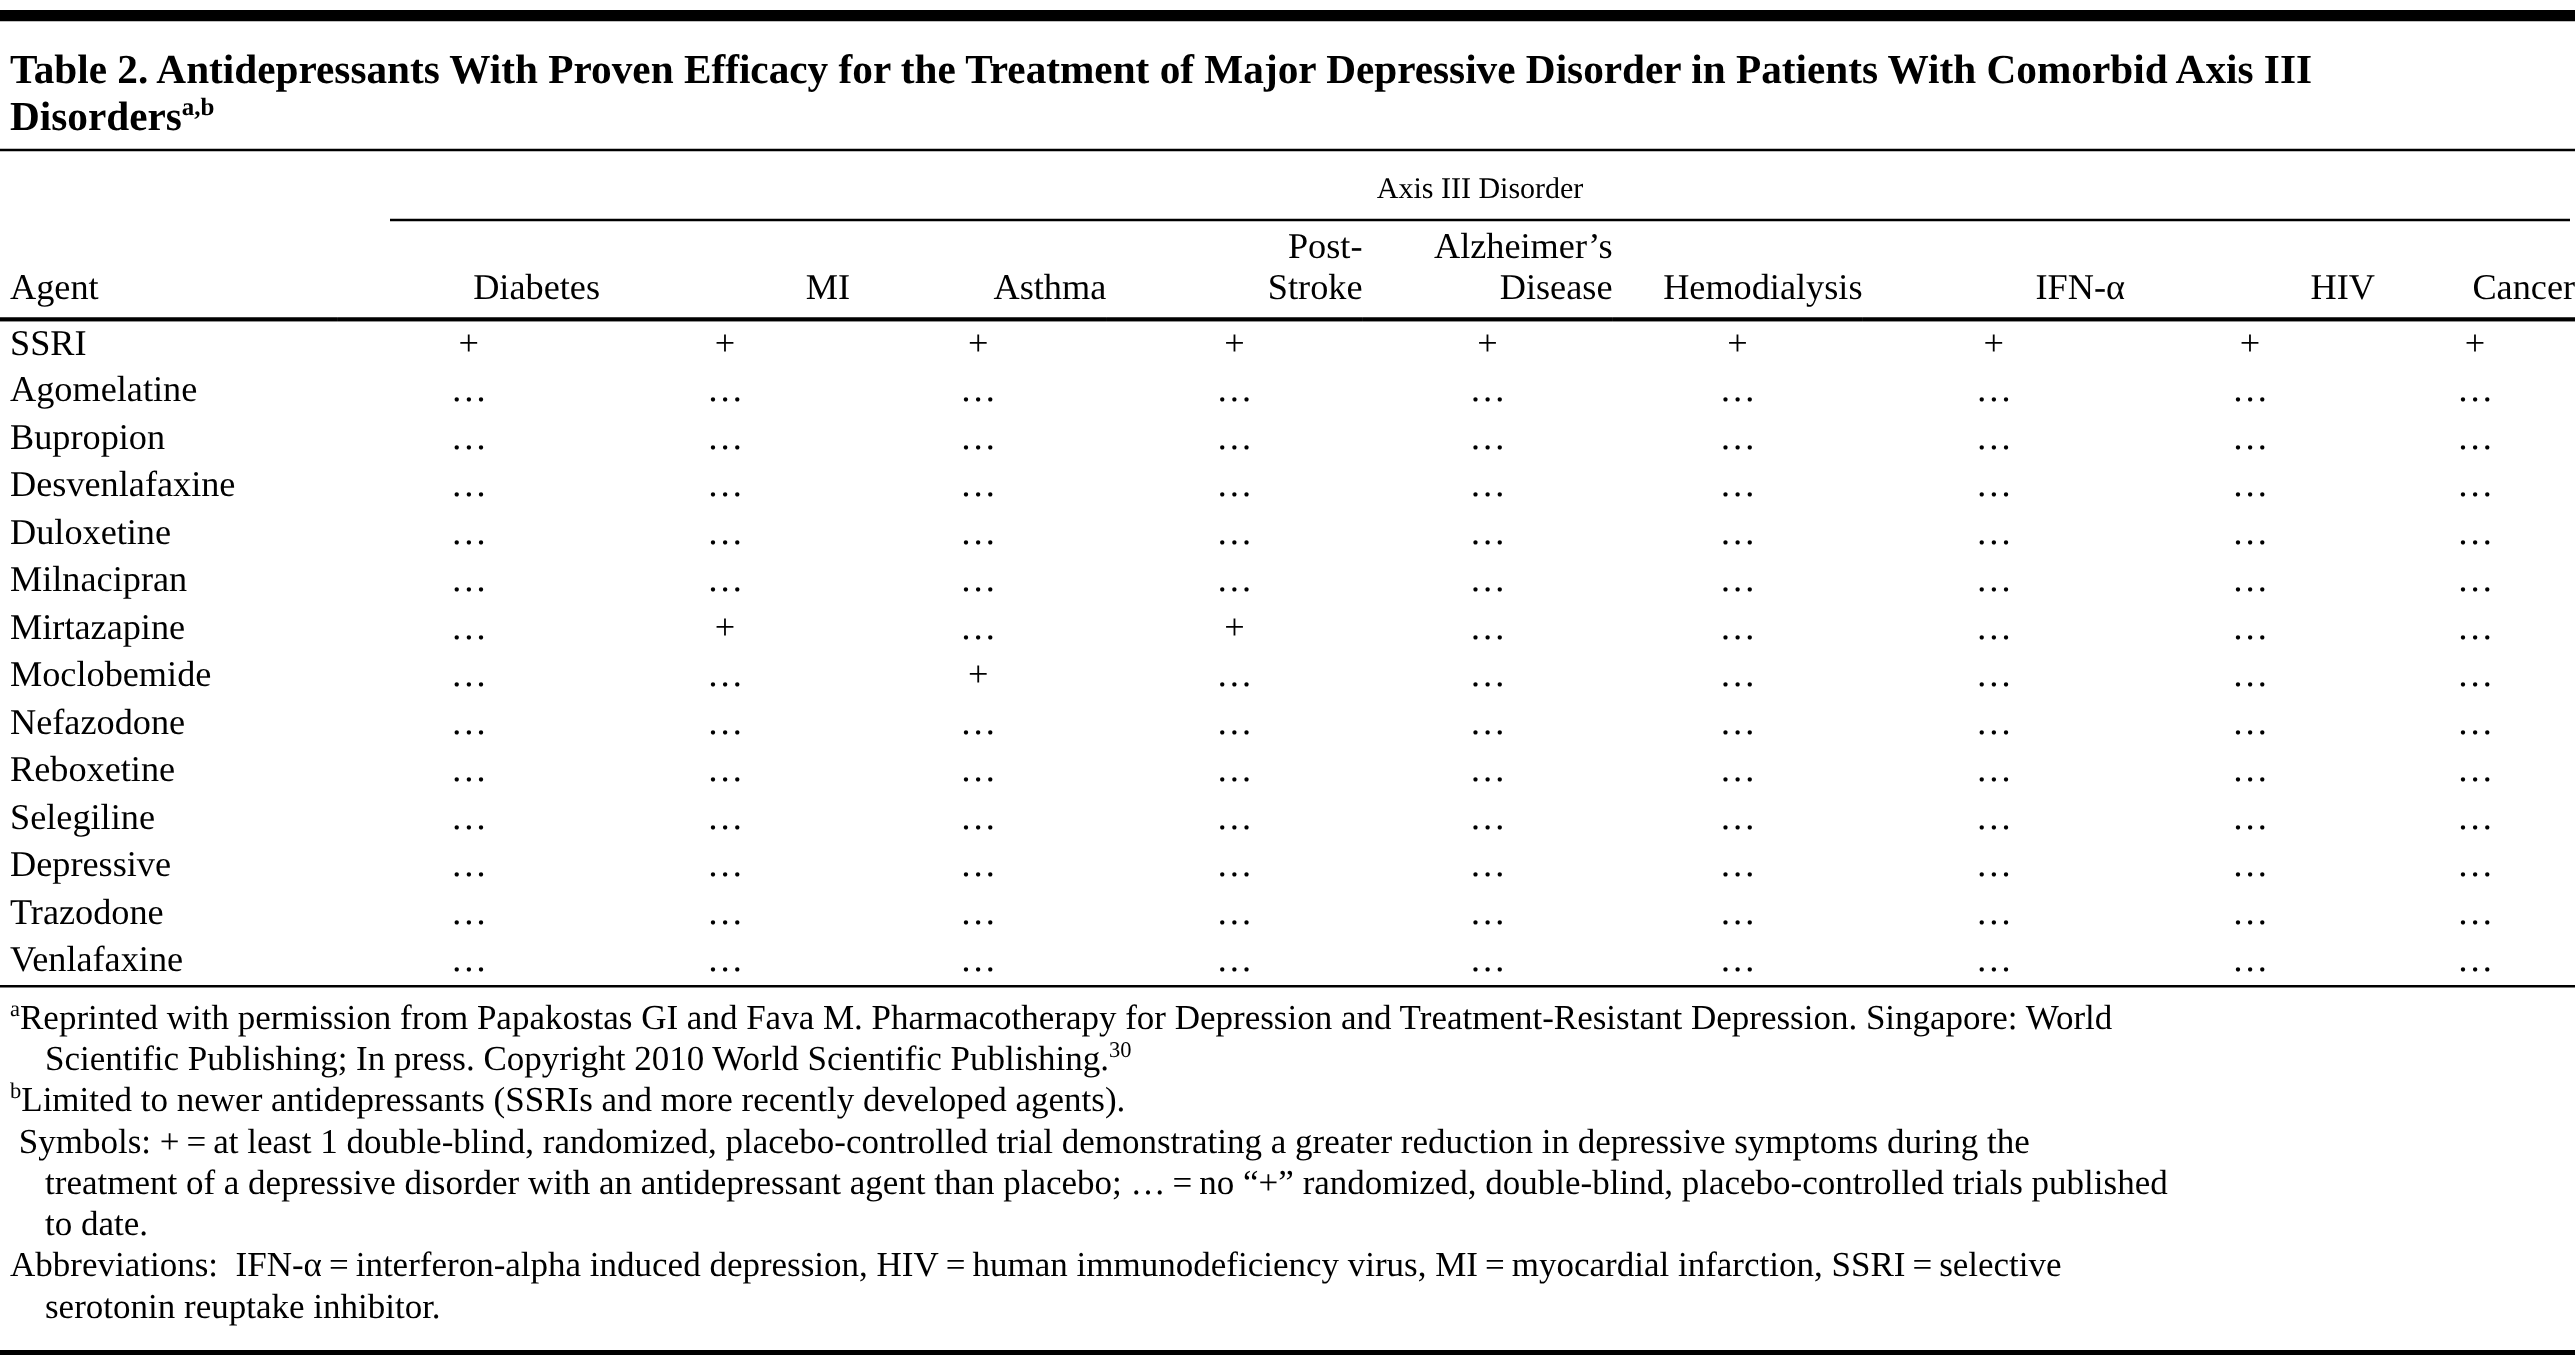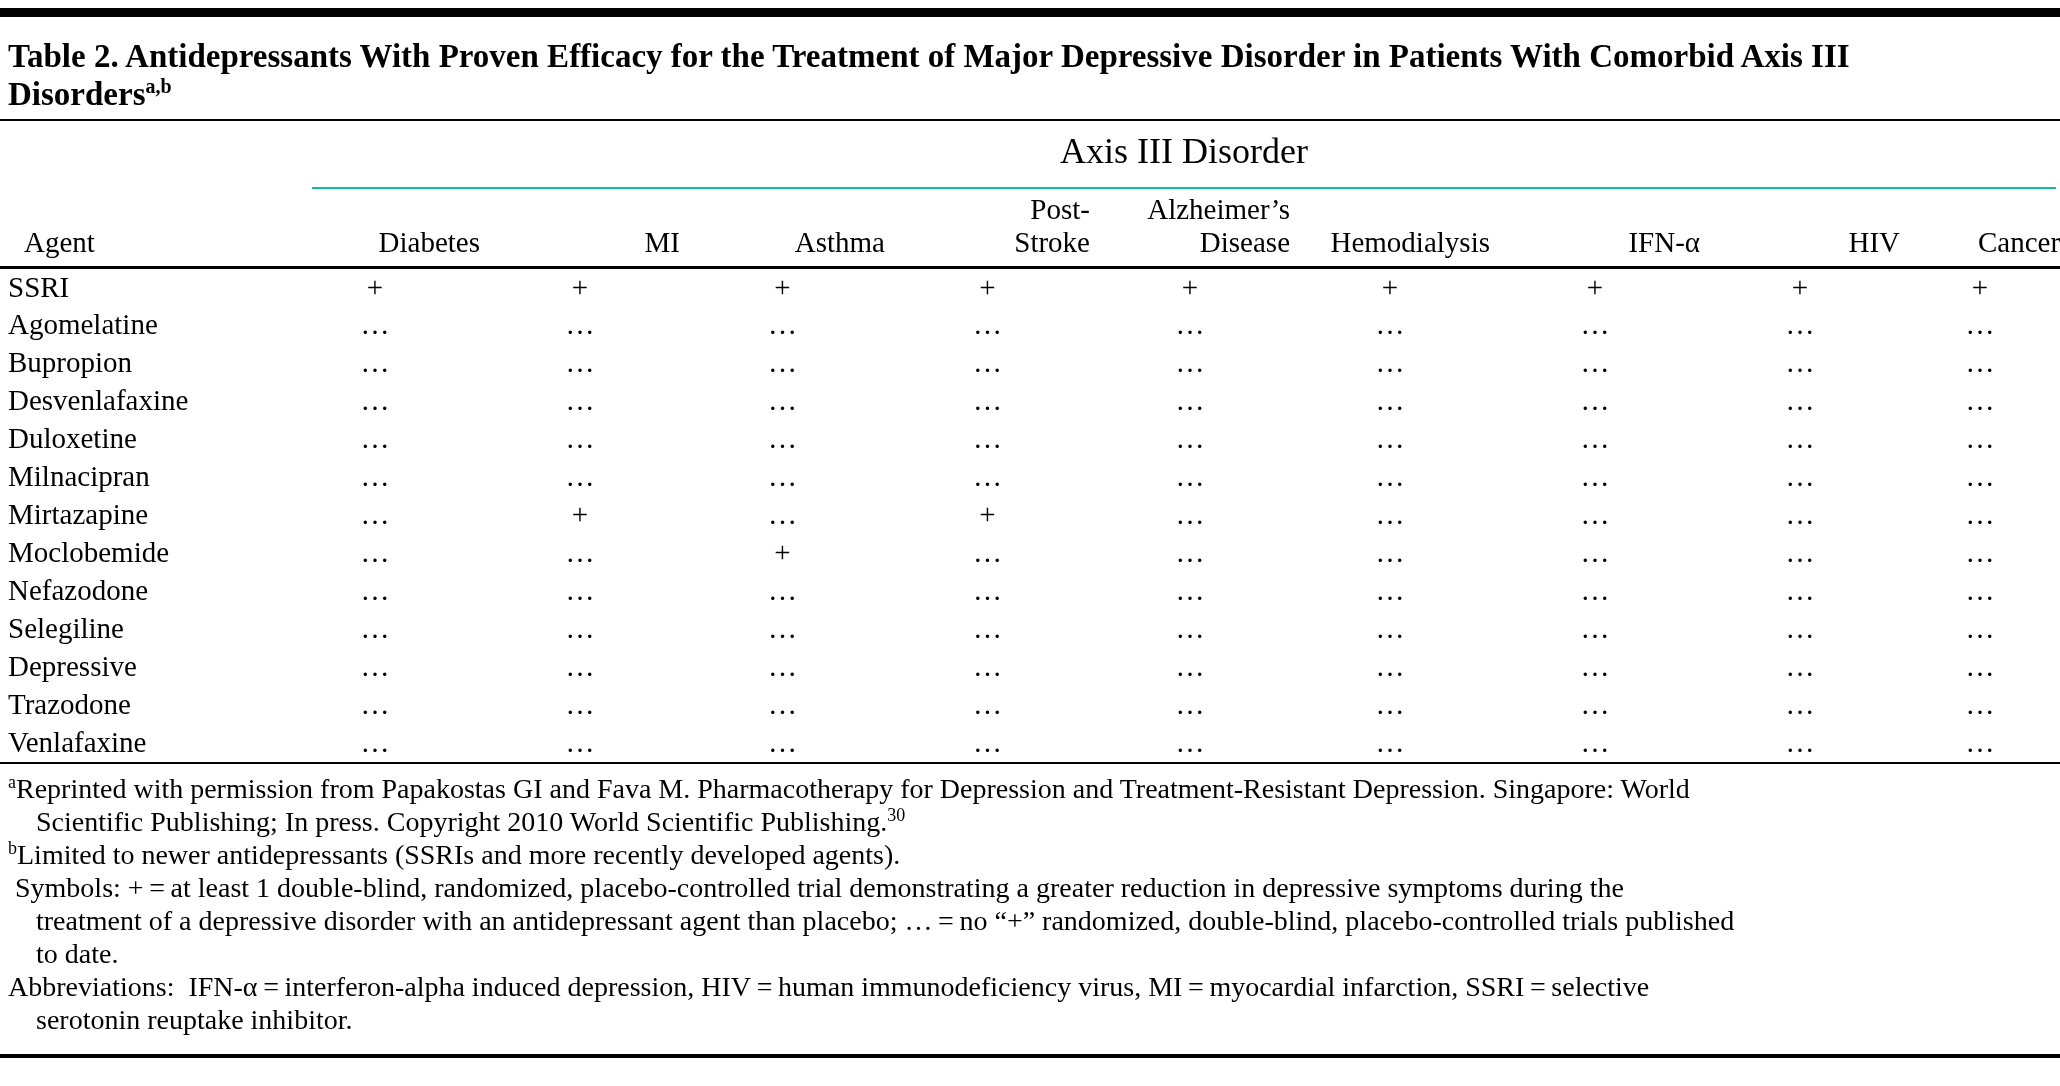--- a/index.html
+++ b/index.html
@@ -31,35 +31,35 @@
     width: 2060px;
     table-layout: fixed;
     border-collapse: collapse;
   }
   table.eff th, table.eff td { font-weight: normal; }
 
   th.spanner-cell { vertical-align: bottom; padding-top: 14px; }
   .spanner-underline {
     margin-left: 42px;
     margin-right: 4px;
-    padding-bottom: 20px;
-    border-bottom: 2px solid #14b8a6;
+    padding-bottom: 8px;
+    border-bottom: 2px solid #000000;
     text-align: center;
-    font-size: 36px;
+    font-size: 24px;
     line-height: 32px;
   }
   tr.head-row th {
     vertical-align: bottom;
     text-align: right;
     font-size: 29px;
     line-height: 33px;
     padding: 4px 0 7px 0;
     border-bottom: 3px solid #000;
   }
-  tr.head-row th.agent-col { text-align: left; padding-left: 24px; }
+  tr.head-row th.agent-col { text-align: left; padding-left: 8px; }
 
   tbody td {
     height: 38px;
     font-size: 29px;
     text-align: center;
     vertical-align: middle;
   }
   tbody td.agent-cell { text-align: left; padding-left: 8px; }
 
   .footnotes { padding: 8px 8px 0 8px; }
@@ -222,20 +222,32 @@
           <td>…</td>
           <td>…</td>
           <td>…</td>
           <td>…</td>
           <td>…</td>
           <td>…</td>
           <td>…</td>
           <td>…</td>
         </tr>
         <tr>
+          <td class="agent-cell">Reboxetine</td>
+          <td>…</td>
+          <td>…</td>
+          <td>…</td>
+          <td>…</td>
+          <td>…</td>
+          <td>…</td>
+          <td>…</td>
+          <td>…</td>
+          <td>…</td>
+        </tr>
+        <tr>
           <td class="agent-cell">Selegiline</td>
           <td>…</td>
           <td>…</td>
           <td>…</td>
           <td>…</td>
           <td>…</td>
           <td>…</td>
           <td>…</td>
           <td>…</td>
           <td>…</td>

